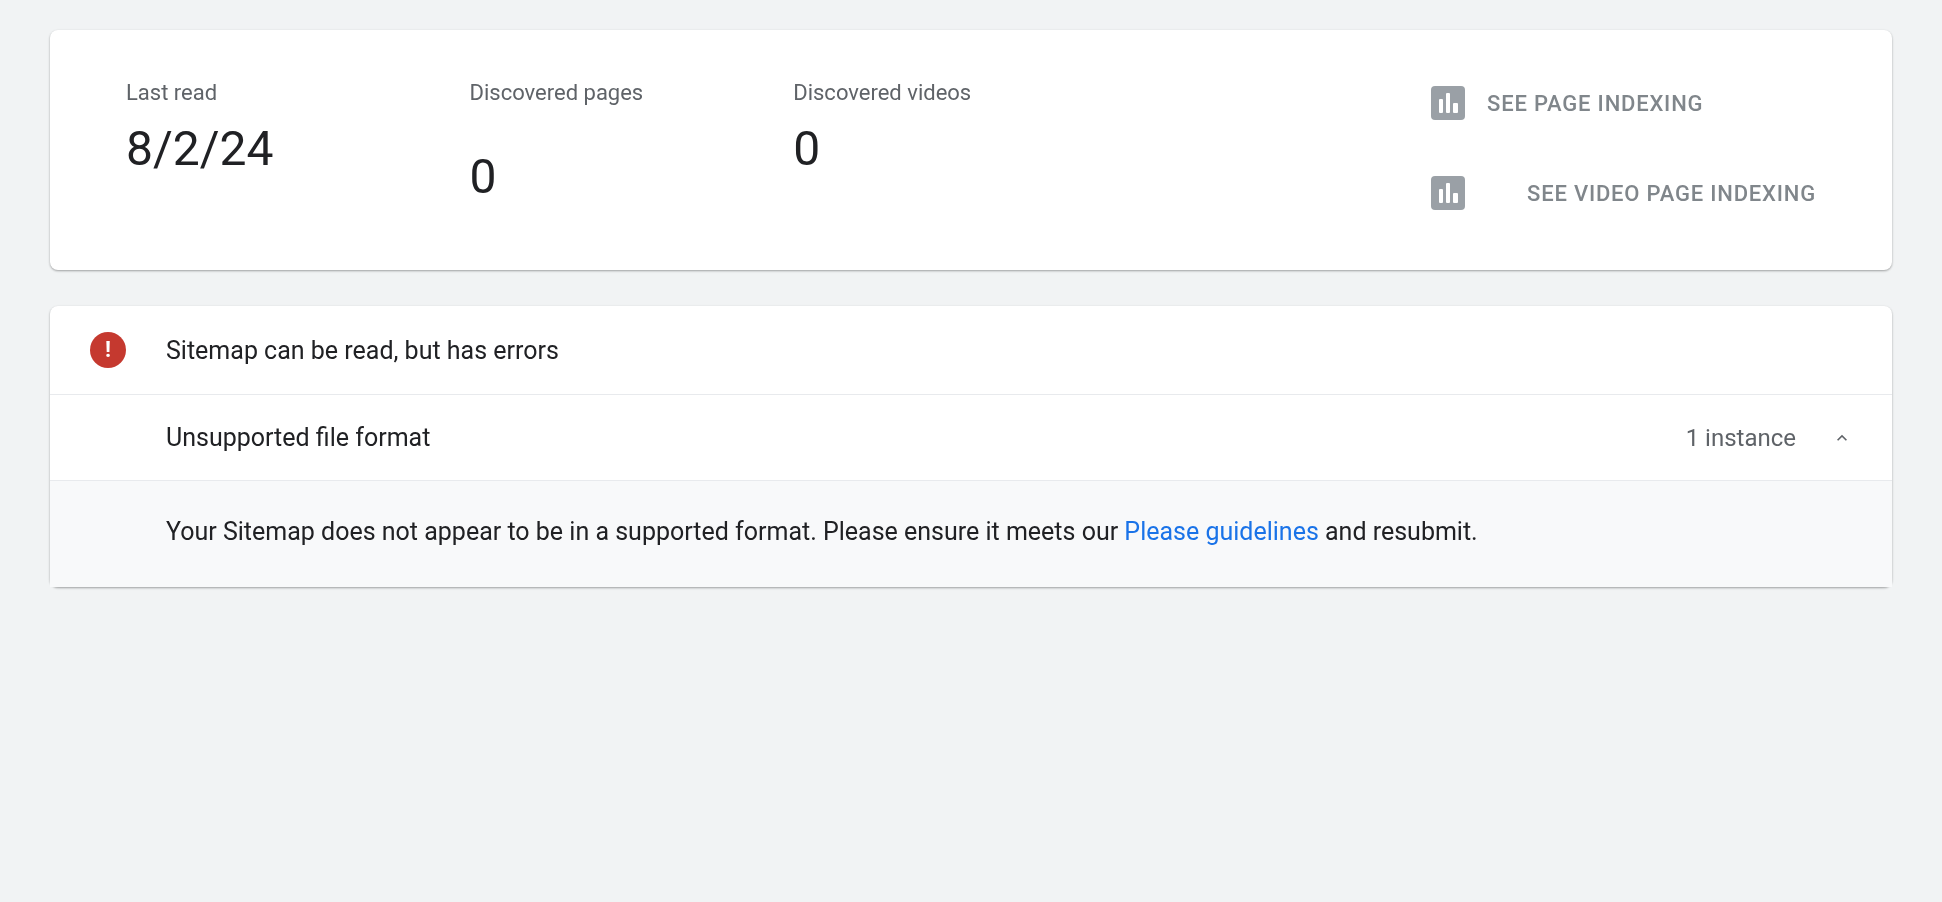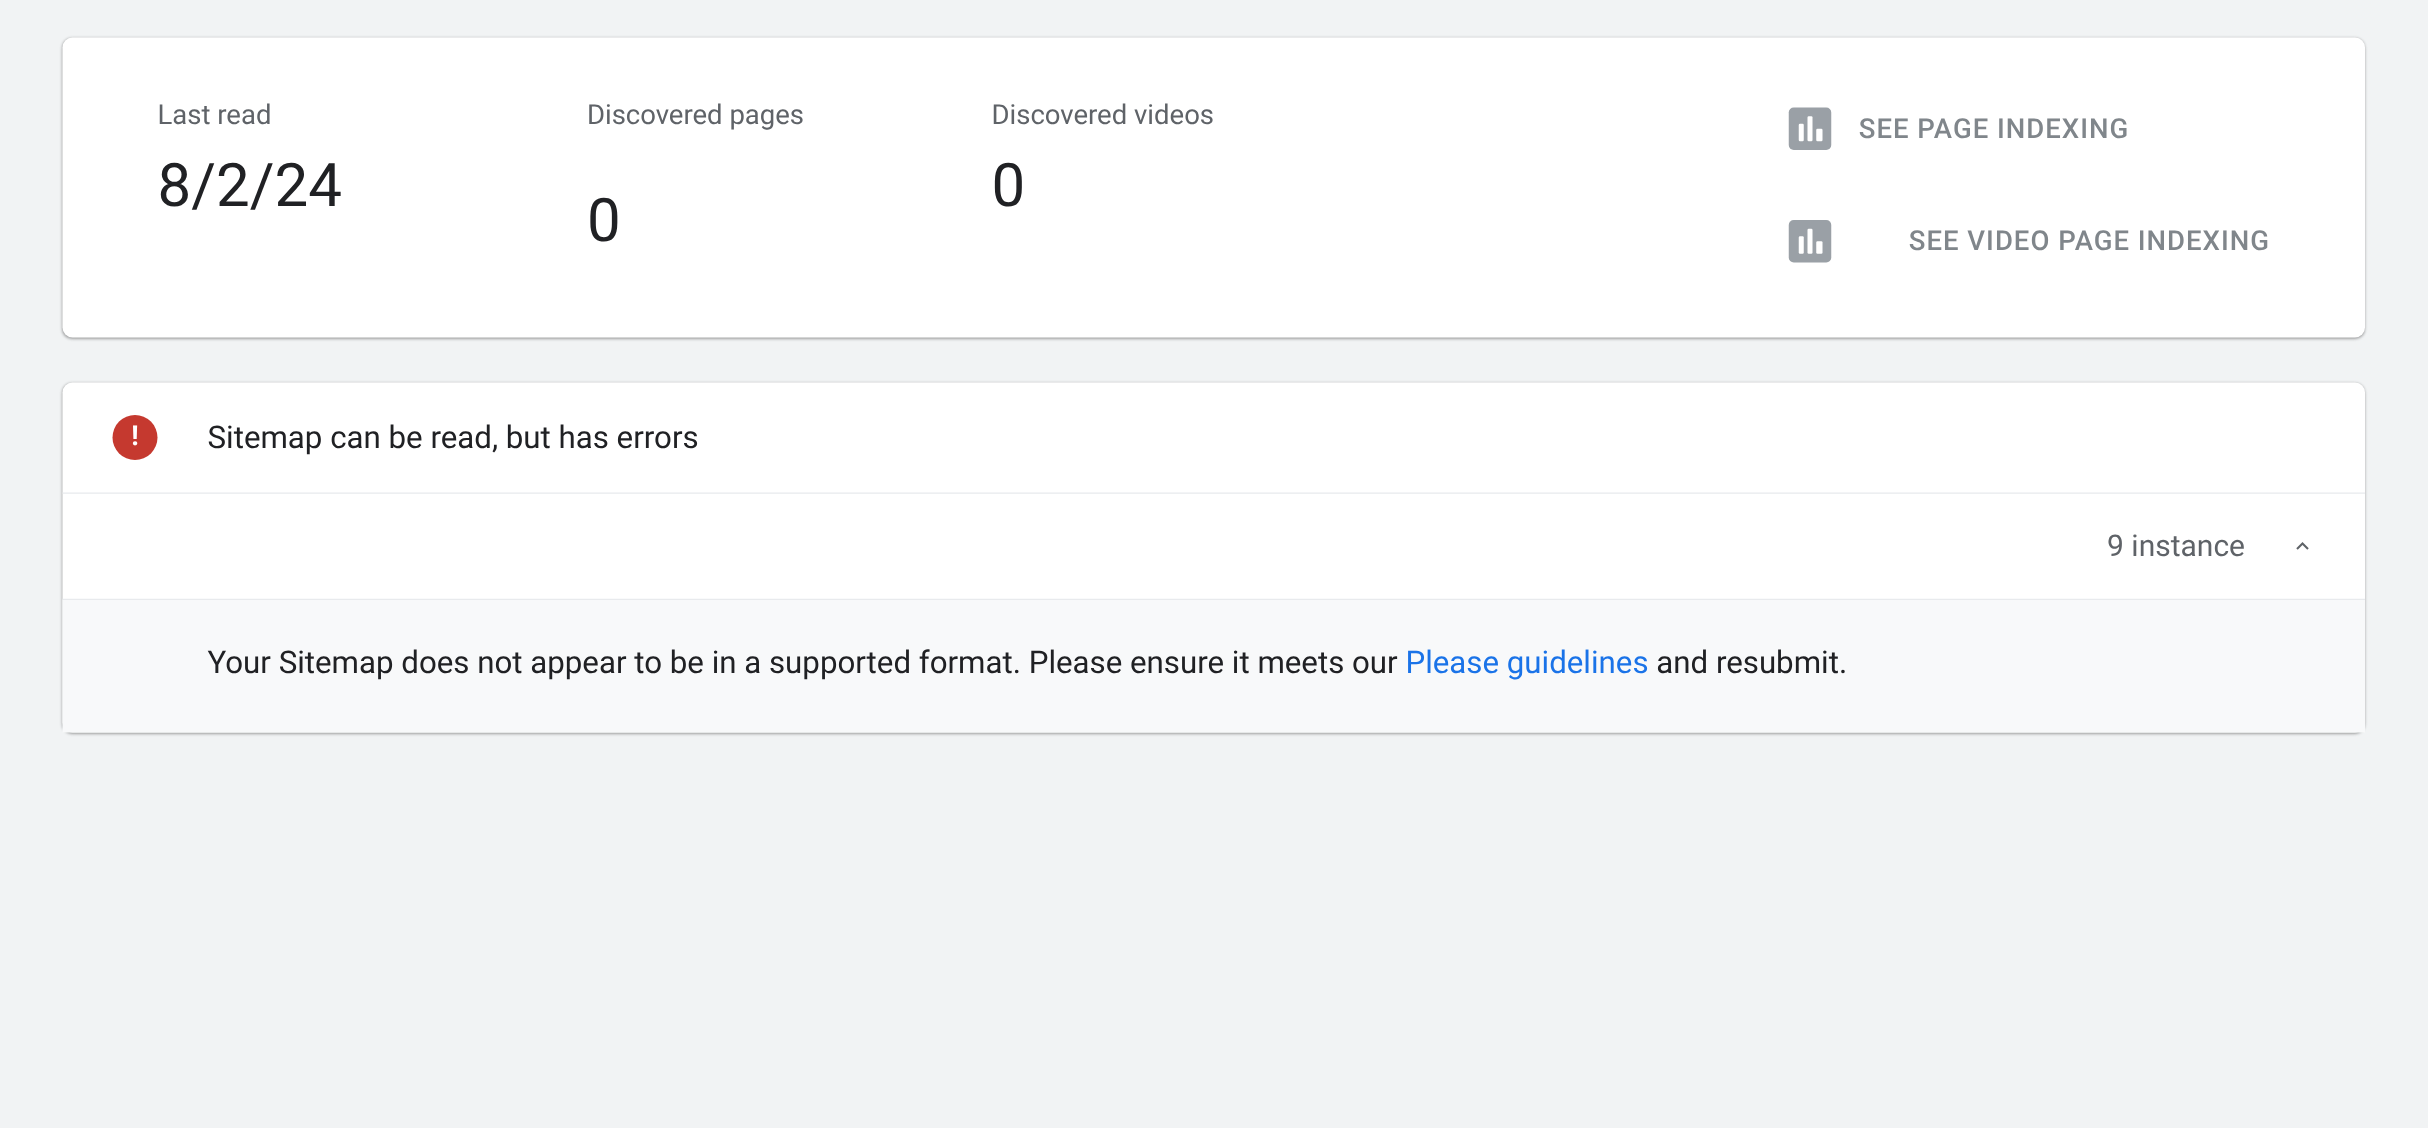--- a/index.html
+++ b/index.html
@@ -203,22 +203,23 @@
 
 <div class="card errors-card">
   <div class="error-header">
     <div class="error-icon">
         <span>!</span>
       </div>
     <div class="error-title">Sitemap can be read, but has errors</div>
   </div>
 
   <div class="error-item">
+    <div class="error-item-title">Unsupported file format</div>
     <div class="error-item-right">
-      <span class="instance-count">9 instance</span>
+      <span class="instance-count">1 instance</span>
       <span class="chevron-up">
         <svg width="22" height="22" viewBox="0 0 24 24">
             <path d="M7.41 15.41 12 10.83l4.59 4.58L18 14l-6-6-6 6z"></path>
           </svg>
       </span>
     </div>
   </div>
 
   <div class="error-detail">
     <span>Your Sitemap does not appear to be in a supported format. Please ensure it meets our </span><span class="link">Please guidelines</span><span> and resubmit.</span>

